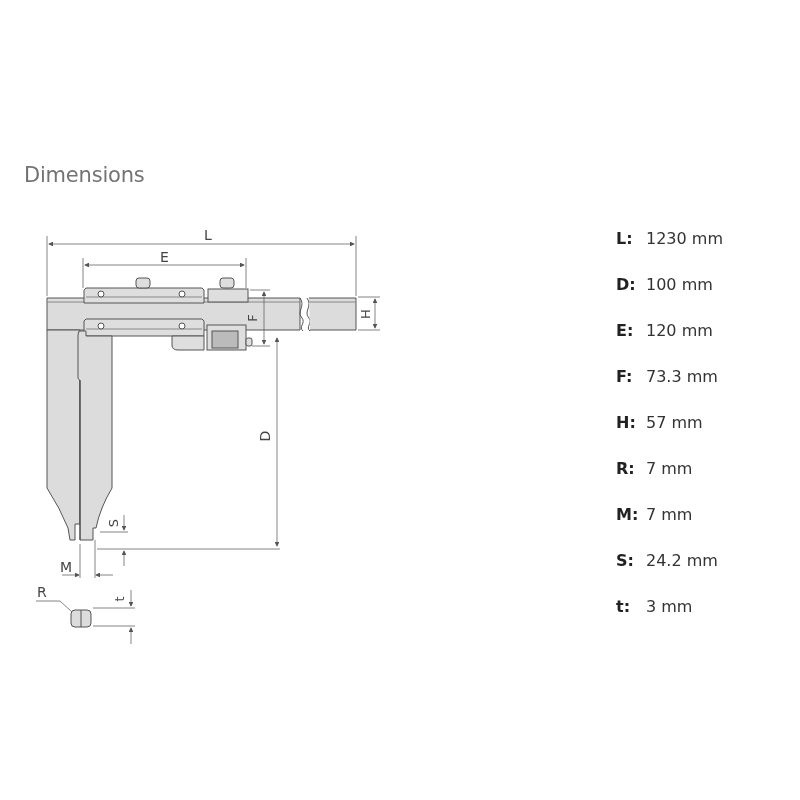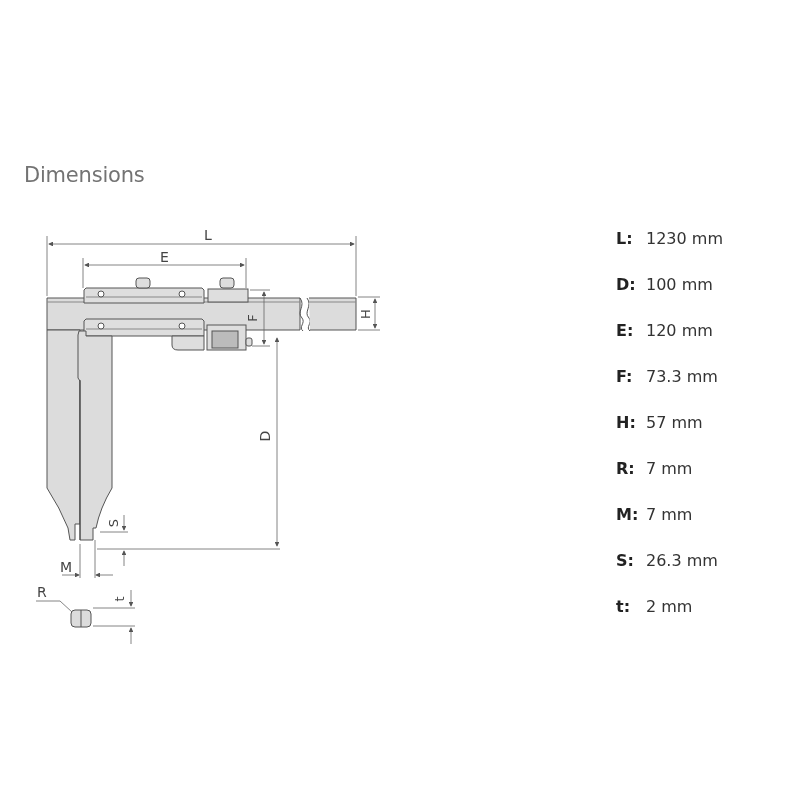--- a/index.html
+++ b/index.html
@@ -158,19 +158,19 @@
   <div class="spec-row" style="top:230px">
     <span class="spec-key">R:</span>
     <span class="spec-val">7 mm</span>
   </div>
   <div class="spec-row" style="top:276px">
     <span class="spec-key">M:</span>
     <span class="spec-val">7 mm</span>
   </div>
   <div class="spec-row" style="top:322px">
     <span class="spec-key">S:</span>
-    <span class="spec-val">26.3 mm</span>
+    <span class="spec-val">24.2 mm</span>
   </div>
   <div class="spec-row" style="top:368px">
     <span class="spec-key">t:</span>
-    <span class="spec-val">2 mm</span>
+    <span class="spec-val">3 mm</span>
   </div>
 </div>
 
 </body></html>

